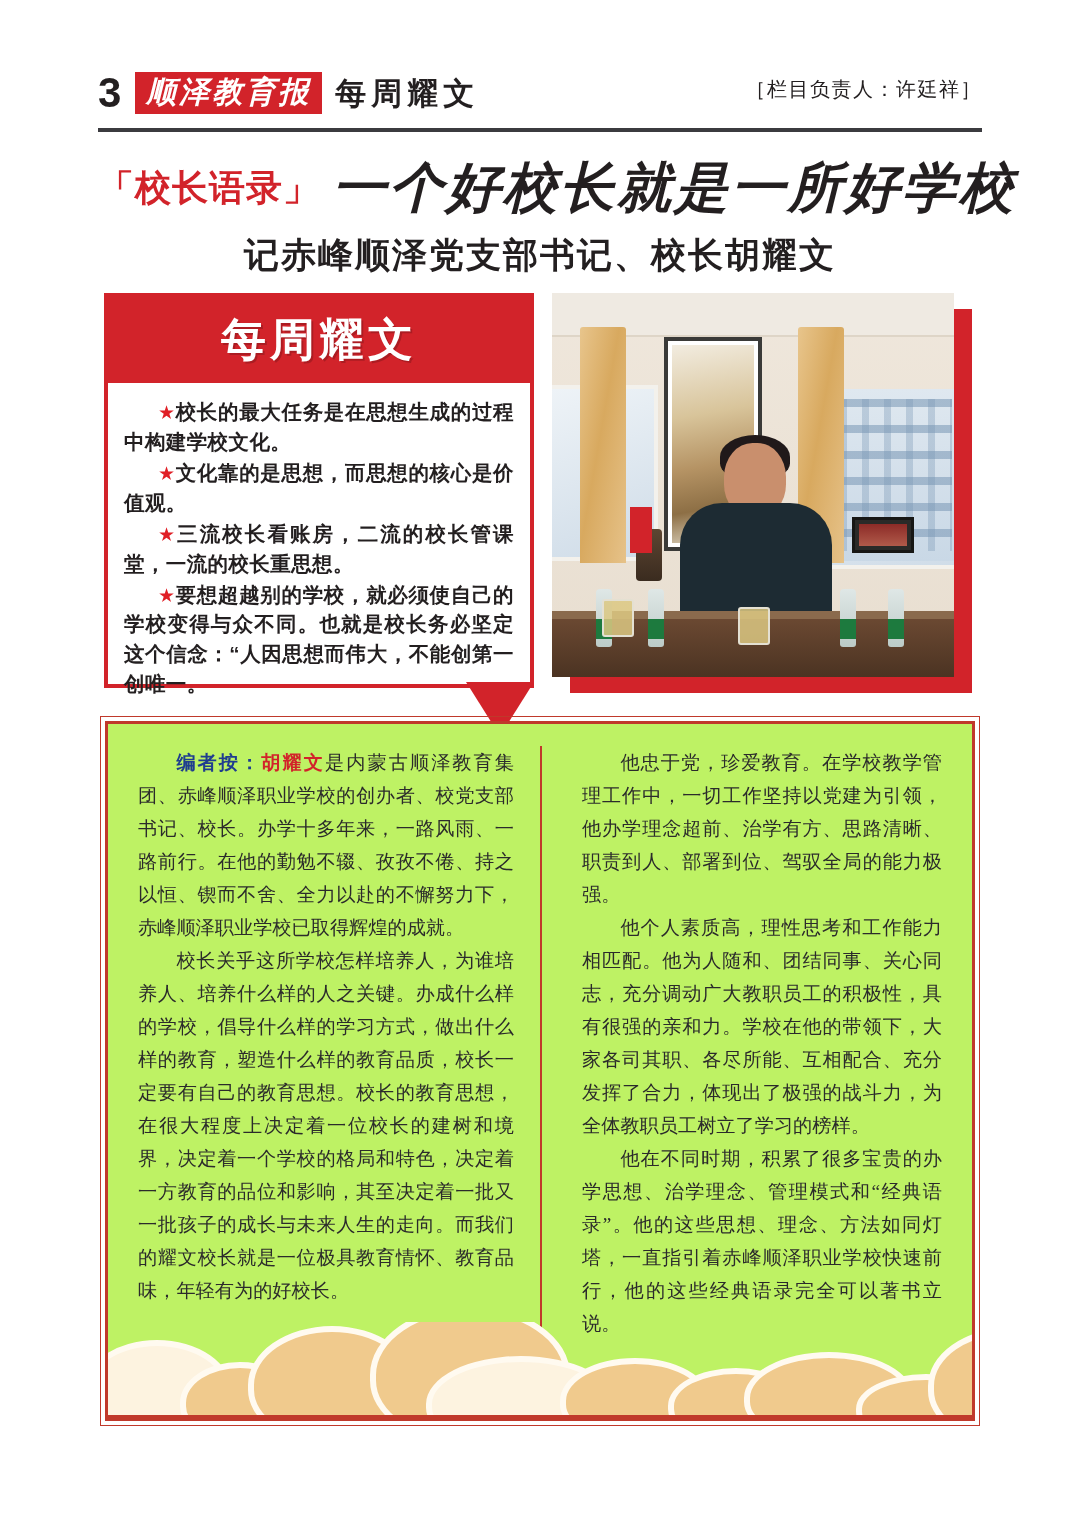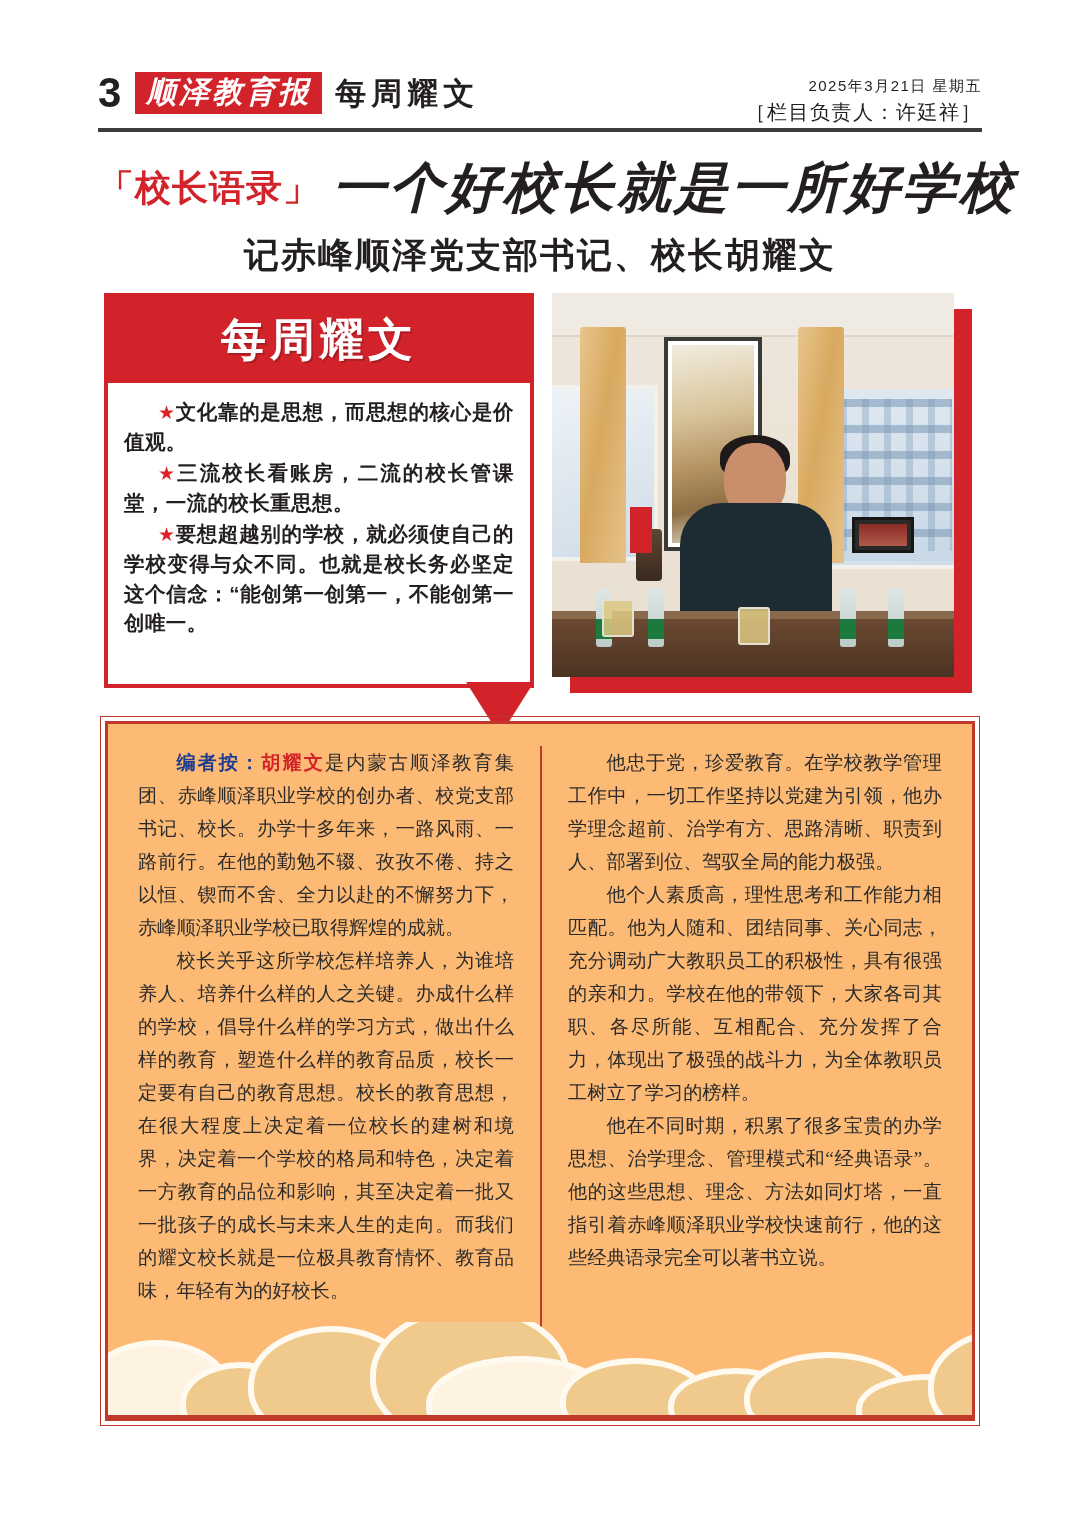--- a/index.html
+++ b/index.html
@@ -161,33 +161,33 @@
     background:linear-gradient(#5d4632,#3a2b1f);border-radius:4px;}
   .ph-flag{position:absolute;left:78px;top:214px;width:22px;height:46px;background:#d2232a;}
 
   
   .article{
     position:absolute;left:100px;top:716px;width:880px;height:710px;
     border:1px solid #c0392b;box-sizing:border-box;padding:4px;
   }
   .article-inner{
     width:100%;height:100%;border:3px solid #c0392b;box-sizing:border-box;
-    position:relative;overflow:hidden;background:#fdba74;
+    position:relative;overflow:hidden;background:#bef264;
   }
   .columns{
     position:absolute;left:0;top:0;width:100%;height:612px;
     display:flex;box-sizing:border-box;padding:22px 30px 0 30px;
   }
   .col{
     width:50%;box-sizing:border-box;
     font-size:19.2px;line-height:1.72;color:#2b2b2b;text-align:justify;
     font-family:"Liberation Serif","DejaVu Serif",serif;
   }
   .col.left{padding-right:26px;}
-  .col.right{padding-left:26px;border-left:2px solid #c0392b;}
+  .col.right{padding-left:40px;border-left:2px solid #c0392b;}
   .col p{margin:0;text-indent:2em;}
   .lede-label{color:#1f3d8f;font-weight:bold;}
   .lede-name{color:#d2232a;font-weight:bold;}
 
   
   .footer-deco{
     position:absolute;left:0;bottom:0;width:100%;height:96px;overflow:hidden;
   }
   .cloud{
     position:absolute;bottom:-26px;border-radius:50% 50% 46% 46%;
@@ -202,38 +202,38 @@
 <body>
 
 <div class="page">
 
   <div class="masthead">
     <div class="page-number">3</div>
     <div class="paper-badge">顺泽教育报</div>
     <div class="paper-section">每周耀文</div>
   </div>
   <div class="header-meta">
-    <div class="header-date">2025年3月21日 星期五</div>
     <div class="header-editor">［栏目负责人：许廷祥］</div>
   </div>
   <div class="header-rule"></div>
 
   <div class="headline">
     <span class="headline-tag">「校长语录」</span><span class="headline-main">一个好校长就是一所好学校</span>
   </div>
   <div class="subheadline">记赤峰顺泽党支部书记、校长胡耀文</div>
 
   <div class="quote-box">
     <div class="quote-banner">
       <span class="quote-banner-text">每周耀文</span>
     </div>
     <div class="quote-list">
+      <p class="quote-item"><span class="quote-star">★</span><span>校长的最大任务是在思想生成的过程中构建学校文化。</span></p>
       <p class="quote-item"><span class="quote-star">★</span><span>文化靠的是思想，而思想的核心是价值观。</span></p>
       <p class="quote-item"><span class="quote-star">★</span><span>三流校长看账房，二流的校长管课堂，一流的校长重思想。</span></p>
-      <p class="quote-item"><span class="quote-star">★</span><span>要想超越别的学校，就必须使自己的学校变得与众不同。也就是校长务必坚定这个信念：“能创第一创第一，不能创第一创唯一。</span></p>
+      <p class="quote-item"><span class="quote-star">★</span><span>要想超越别的学校，就必须使自己的学校变得与众不同。也就是校长务必坚定这个信念：“人因思想而伟大，不能创第一创唯一。</span></p>
     </div>
     <div class="quote-pointer"></div>
   </div>
 
   <div class="photo-wrap">
     <div class="photo-shadow"></div>
     <div class="photo">
       <div class="ph-wall"></div>
       <div class="ph-ceiling"></div>
       <div class="ph-win left"></div>

